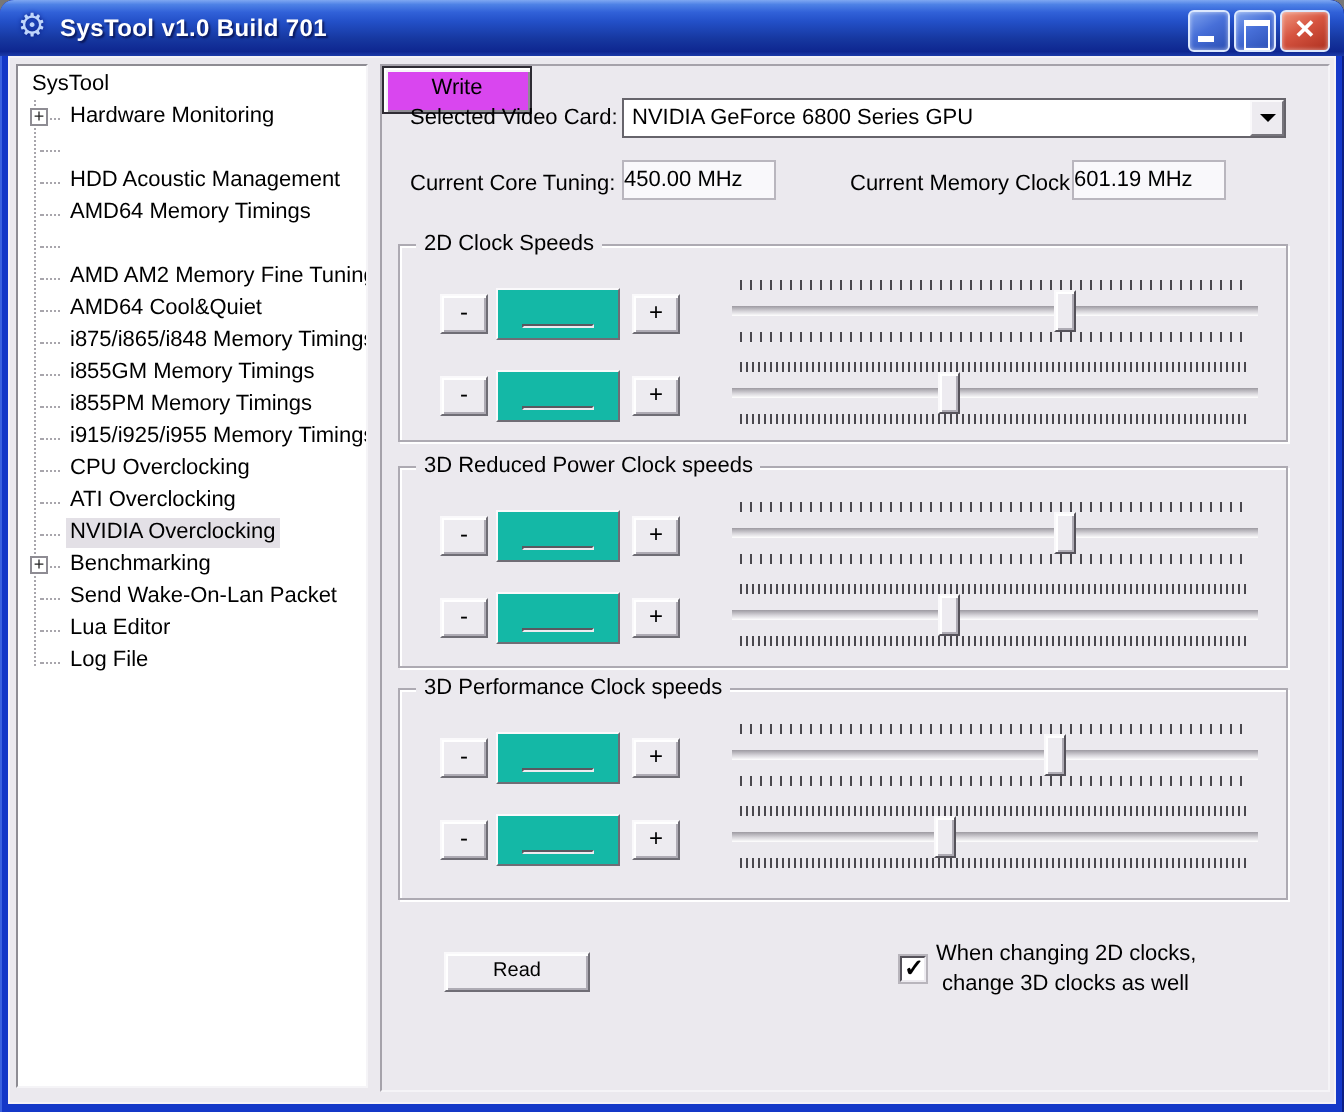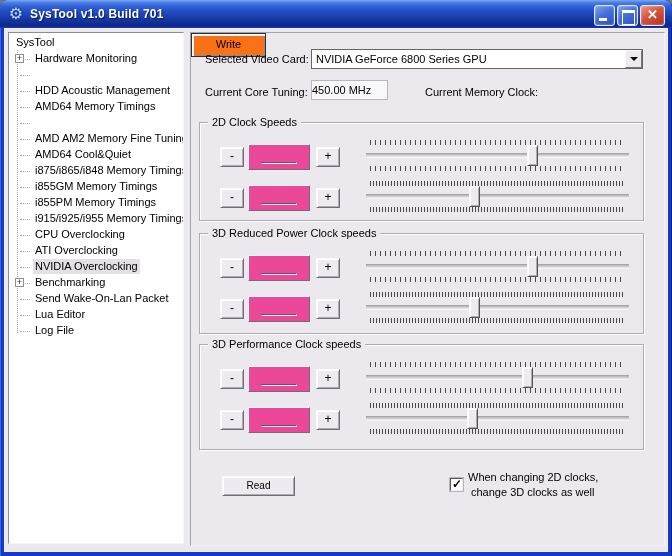--- a/index.html
+++ b/index.html
@@ -60,40 +60,40 @@
     box-shadow:1px 1px 0 #FFF, inset 1px 1px 0 #FFF;}
   .group-title{position:absolute; top:-8px; left:8px; background:var(--content-bg); padding:0 4px; line-height:14px;}
   .group-inner{position:absolute; inset:0;}
   .spin-row{position:absolute; left:20px; height:23px; display:flex; align-items:center;}
   .btn3d{background:#EDEBF0; border:1px solid; border-color:#FAF9FB #6F6D75 #6F6D75 #FAF9FB;
     box-shadow:inset 1px 1px 0 #FFF, inset -1px -1px 0 #AEABB4; text-align:center; cursor:pointer;
     font-size:12px; color:#000;}
   .spin-btn{width:24px; height:20px; line-height:17px; flex:none;}
   .minus-btn{margin-right:4px;}
   .plus-btn{margin-left:6px;}
-  .value-frame{width:62px; height:23px; flex:none; background:#ec4899; padding:12px;
+  .value-frame{width:62px; height:23px; flex:none; background:#14b8a6; padding:12px;
     border:1px solid; border-color:#FAF9FB #6F6D75 #6F6D75 #FAF9FB;}
   .value-input{width:100%; height:100%; border:1px solid; border-color:#5A5860 #EDEBF0 #EDEBF0 #5A5860;
     background:#fff; text-align:center; font-size:11px; font-family:"Liberation Sans",sans-serif; padding:0;}
   
   .slider{position:absolute; left:166px; width:263px;}
   .ticks{height:5px; margin:0 4px;}
   .ticks.sparse{background:repeating-linear-gradient(to right,#4A484E 0,#4A484E 1px,transparent 1px,transparent 5px);}
   .ticks.dense{background:repeating-linear-gradient(to right,#4A484E 0,#4A484E 1px,transparent 1px,transparent 3px);}
   .track-row{position:relative; height:21px;}
   .track{position:absolute; left:0; right:0; top:8px; height:5px;
     background:linear-gradient(#9D9AA1,#D8D6DB 55%,#FFFFFF);}
   .slider-thumb{position:absolute; top:0; width:11px; height:21px; background:#EDEBF0;
     border:1px solid; border-color:#FAF9FB #55525A #55525A #FAF9FB;
     box-shadow:inset 1px 1px 0 #FFF, inset -1px -1px 0 #AEABB4; cursor:pointer;}
   
   .push-btn{position:absolute; height:20px; line-height:18px; font-size:10px;}
   .read-btn{left:31px; top:443px; width:73px;}
   .write-btn{left:136px; top:441px; width:75px; height:24px; line-height:20px;
-    border:1px solid #2E2C33; background:#f97316; text-align:center; cursor:pointer;
+    border:1px solid #2E2C33; background:#d946ef; text-align:center; cursor:pointer;
     box-shadow:inset 1px 1px 0 #FFF, inset 2px 2px 0 #F6F5F8, inset -1px -1px 0 #8E8C93;}
   .checkbox{position:absolute; left:259px; top:445px; width:13px; height:13px; background:#fff;
     border:1px solid; border-color:#55525A #EDEBF0 #EDEBF0 #55525A; box-shadow:0 0 0 1px #B8B5BC; cursor:pointer;}
   .checkbox.checked::after{content:"\2713"; position:absolute; left:1px; top:-2px; font-size:12px; font-weight:bold; color:#000;}
   .check-label{position:absolute; left:277px; top:437px; font-size:11px; line-height:15px; cursor:default;}
   .check-label .line2{display:block; padding-left:3px;}
 </style>
 </head>
 <body>
 
@@ -232,20 +232,21 @@
         <span class="combo-text">NVIDIA GeForce 6800 Series GPU</span>
         <span class="combo-btn">
           <span class="combo-arrow"></span>
         </span>
       </div>
 
       <span class="lbl" style="left:14px; top:52px;">Current Core Tuning:</span>
       <div class="readout" style="left:120px;">450.00 MHz</div>
 
       <span class="lbl" style="left:234px; top:52px;">Current Memory Clock:</span>
+      <div class="readout" style="left:345px;">601.19 MHz</div>
 
       <div>
   <div class="groupbox" style="top: 89px; height: 99px;">
     <span class="group-title">2D Clock Speeds</span>
     <div class="group-inner">
   <div>
     <div class="spin-row" style="top: 22px;">
       <div class="btn3d spin-btn minus-btn">-</div>
       <div class="value-frame">
         <input class="value-input" value="450.00" style="">

